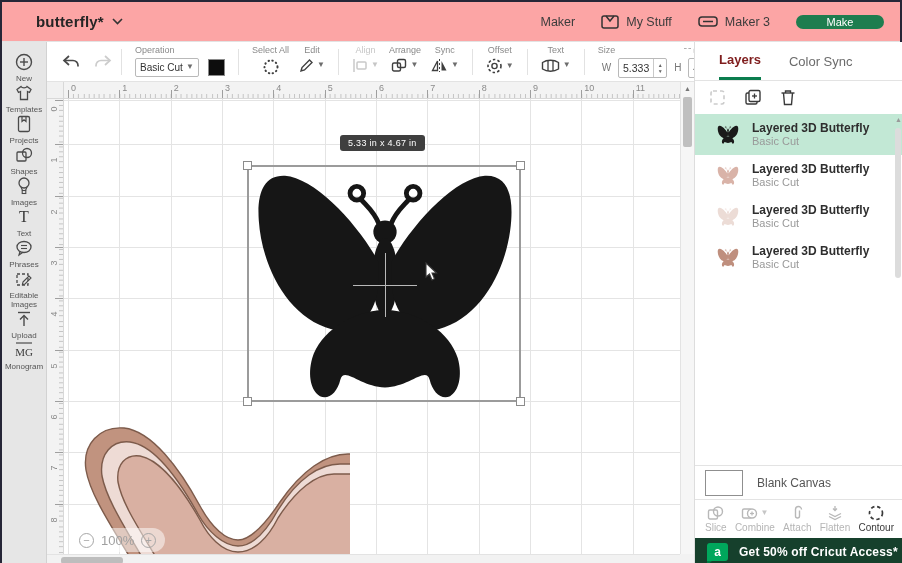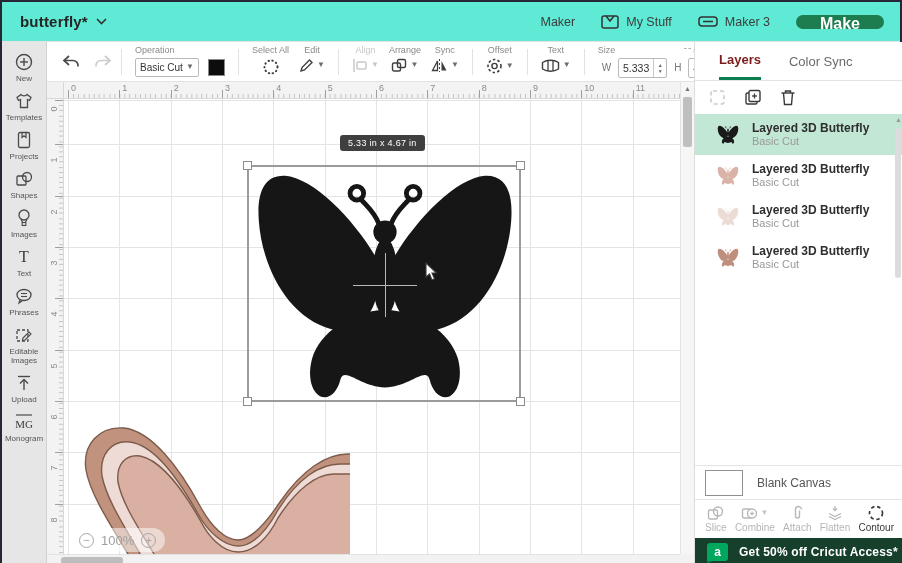--- a/index.html
+++ b/index.html
@@ -1,28 +1,28 @@
 <!DOCTYPE html>
 <html><head>
 <meta charset="utf-8">
 <style>
   * { margin:0; padding:0; box-sizing:border-box; }
   html,body { width:902px; height:563px; overflow:hidden; background:#fff;
     font-family:"Liberation Sans", sans-serif; }
   .screen { position:relative; width:902px; height:563px; border:2px solid #262637; background:#fff; }
 
   
-  .header { position:absolute; left:0; top:0; width:100%; height:40px; background:#5eead4;
-    border-bottom:1px solid #e3e3e3; display:flex; align-items:center; }
+  .header { position:absolute; left:0; top:0; width:100%; height:40px; background:#fca5a5;
+    border-bottom:1px solid #e3e3e3; display:flex; align-items:center;padding-left:16px; }
   .title-wrap { display:flex; align-items:center; gap:8px; padding-left:18px; }
   .doc-title { font-size:15px; font-weight:bold; color:#252525; letter-spacing:.2px; }
   .header-right { margin-left:auto; display:flex; align-items:center; gap:26px; padding-right:16px; }
   .hdr-item { display:flex; align-items:center; gap:7px; font-size:12.5px; color:#3c3c3c; cursor:pointer; }
-  .make-btn { width:88px; height:14px; border:none; border-radius:15px; color:#fff; font-size:16px;
-    font-weight:bold; font-family:inherit; cursor:pointer; }
+  .make-btn { width:88px; height:14px; border:none; border-radius:15px; color:#fff; font-size:11px;
+    font-weight:normal; font-family:inherit; cursor:pointer; }
 
   
   .toolbar { position:absolute; left:45px; top:40px; width:647px; height:40px; background:#fff;
     border-bottom:1px solid #e3e3e3; display:flex; align-items:center; }
   .tb-sep { width:1px; height:26px; background:#e2e2e2; margin:0 8px; flex:none; }
   .tb-group { display:flex; flex-direction:column; align-items:center; justify-content:flex-start;
     height:34px; margin:0 5px; }
   .tb-label { font-size:9px; color:#8a8a8a; line-height:10px; white-space:nowrap; }
   .tb-label.dis { color:#c6c6c6; }
   .tb-ctrl { display:flex; align-items:center; gap:3px; margin-top:3px; }
@@ -39,21 +39,21 @@
   .size-group { position:relative; }
   .lock-wrap { position:absolute; left:86px; top:-2px; display:flex; align-items:center; gap:2px; }
   .lock-dash { width:7px; height:1px; border-top:1px dashed #b0b0b0; }
   .more-btn { display:flex; align-items:center; gap:4px; font-size:11px; color:#3e3e3e;
     margin-left:14px; cursor:pointer; white-space:nowrap; }
   .icon-btn { cursor:pointer; display:flex; align-items:center; }
 
   
   .sidebar { position:absolute; left:0; top:40px; width:45px; height:521px; background:#e6e6e6;
     border-right:1px solid #d2d2d2; display:flex; flex-direction:column; align-items:center;
-    padding-top:10px; gap:8px; }
+    padding-top:10px; }
   .sb-item { width:45px; display:flex; flex-direction:column; align-items:center; gap:2px; cursor:pointer; }
   .sb-item .lbl { font-size:8px; color:#555; text-align:center; line-height:9px; }
 
   
   .canvas { position:absolute; left:45px; top:80px; width:633px; height:472px; background:#fff; overflow:hidden; }
   .ruler-corner { position:absolute; left:0; top:0; width:17px; height:17px; background:#f1f1f1;
     border-right:1px solid #d8d8d8; border-bottom:1px solid #d8d8d8; }
   .h-ruler { position:absolute; left:17px; top:0; right:0; height:17px; background:#f3f3f3;
     border-bottom:1px solid #d8d8d8;
     background-image:

